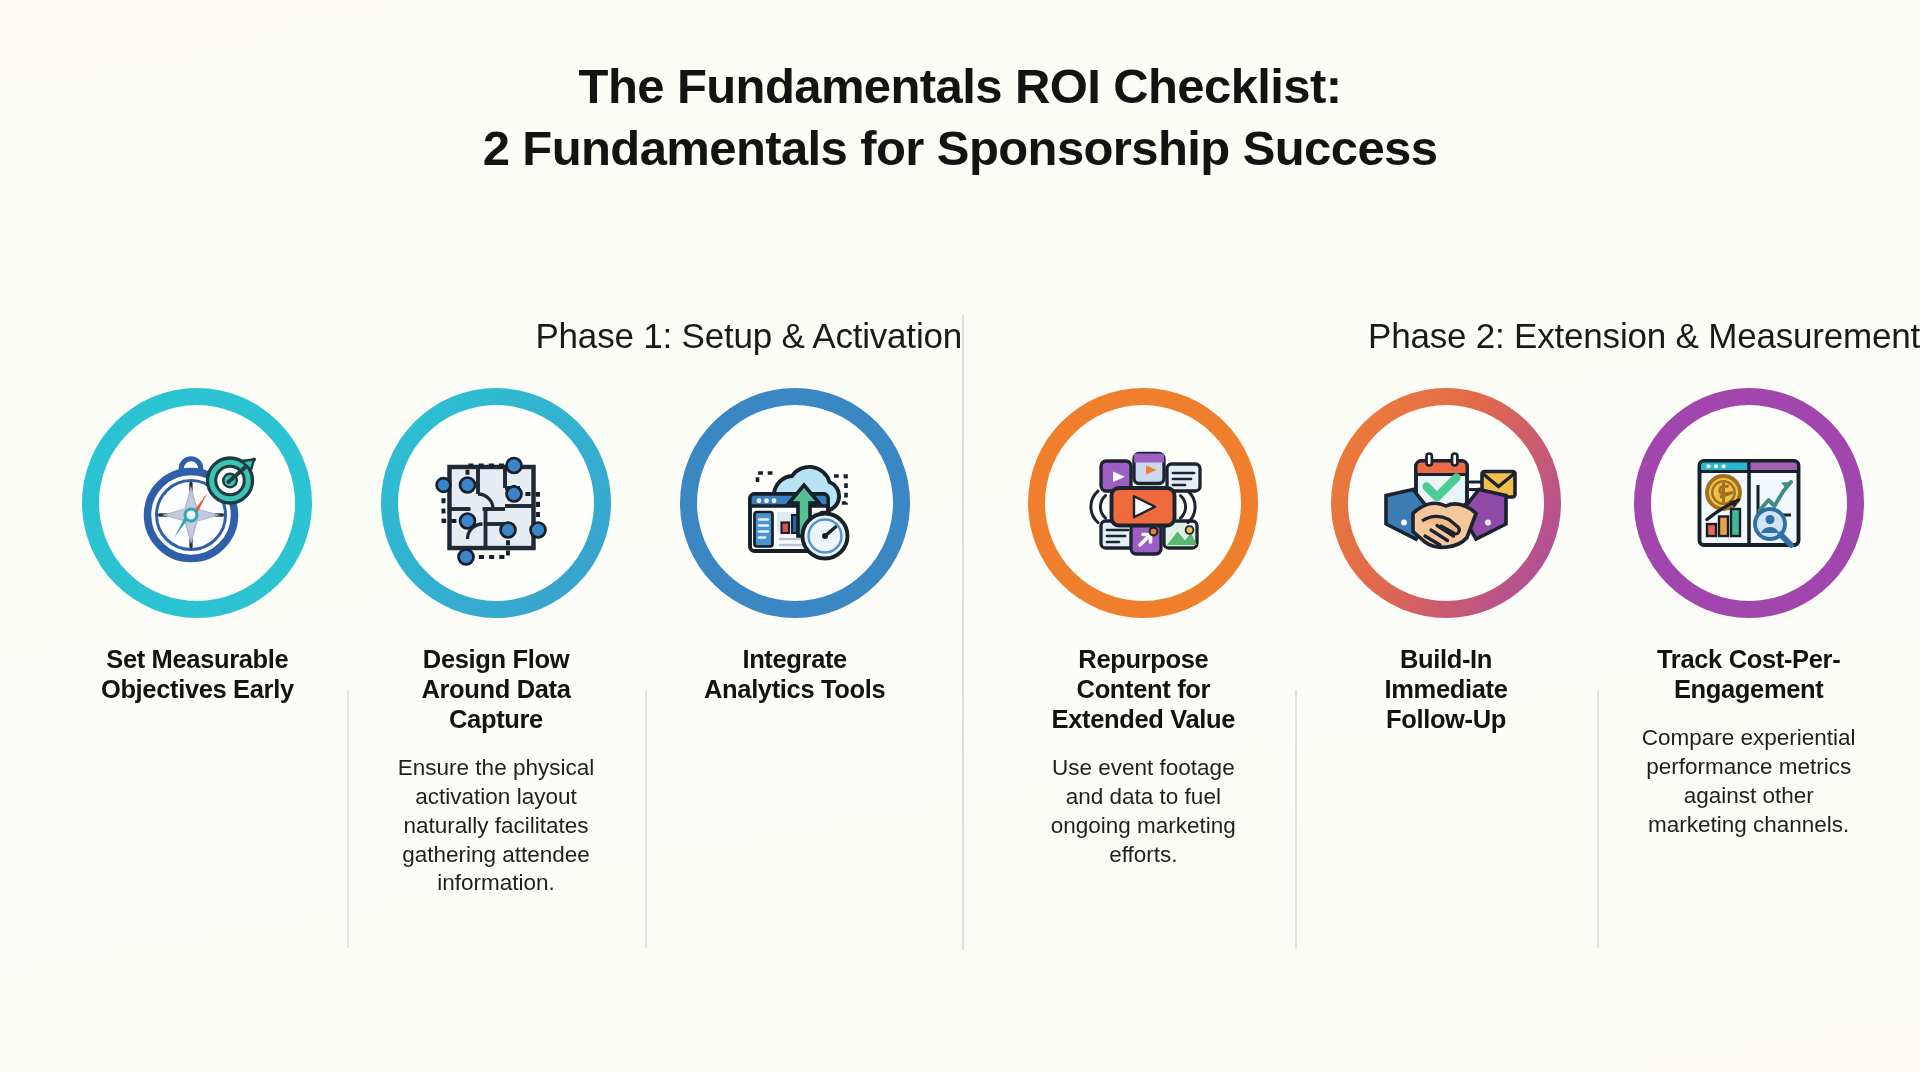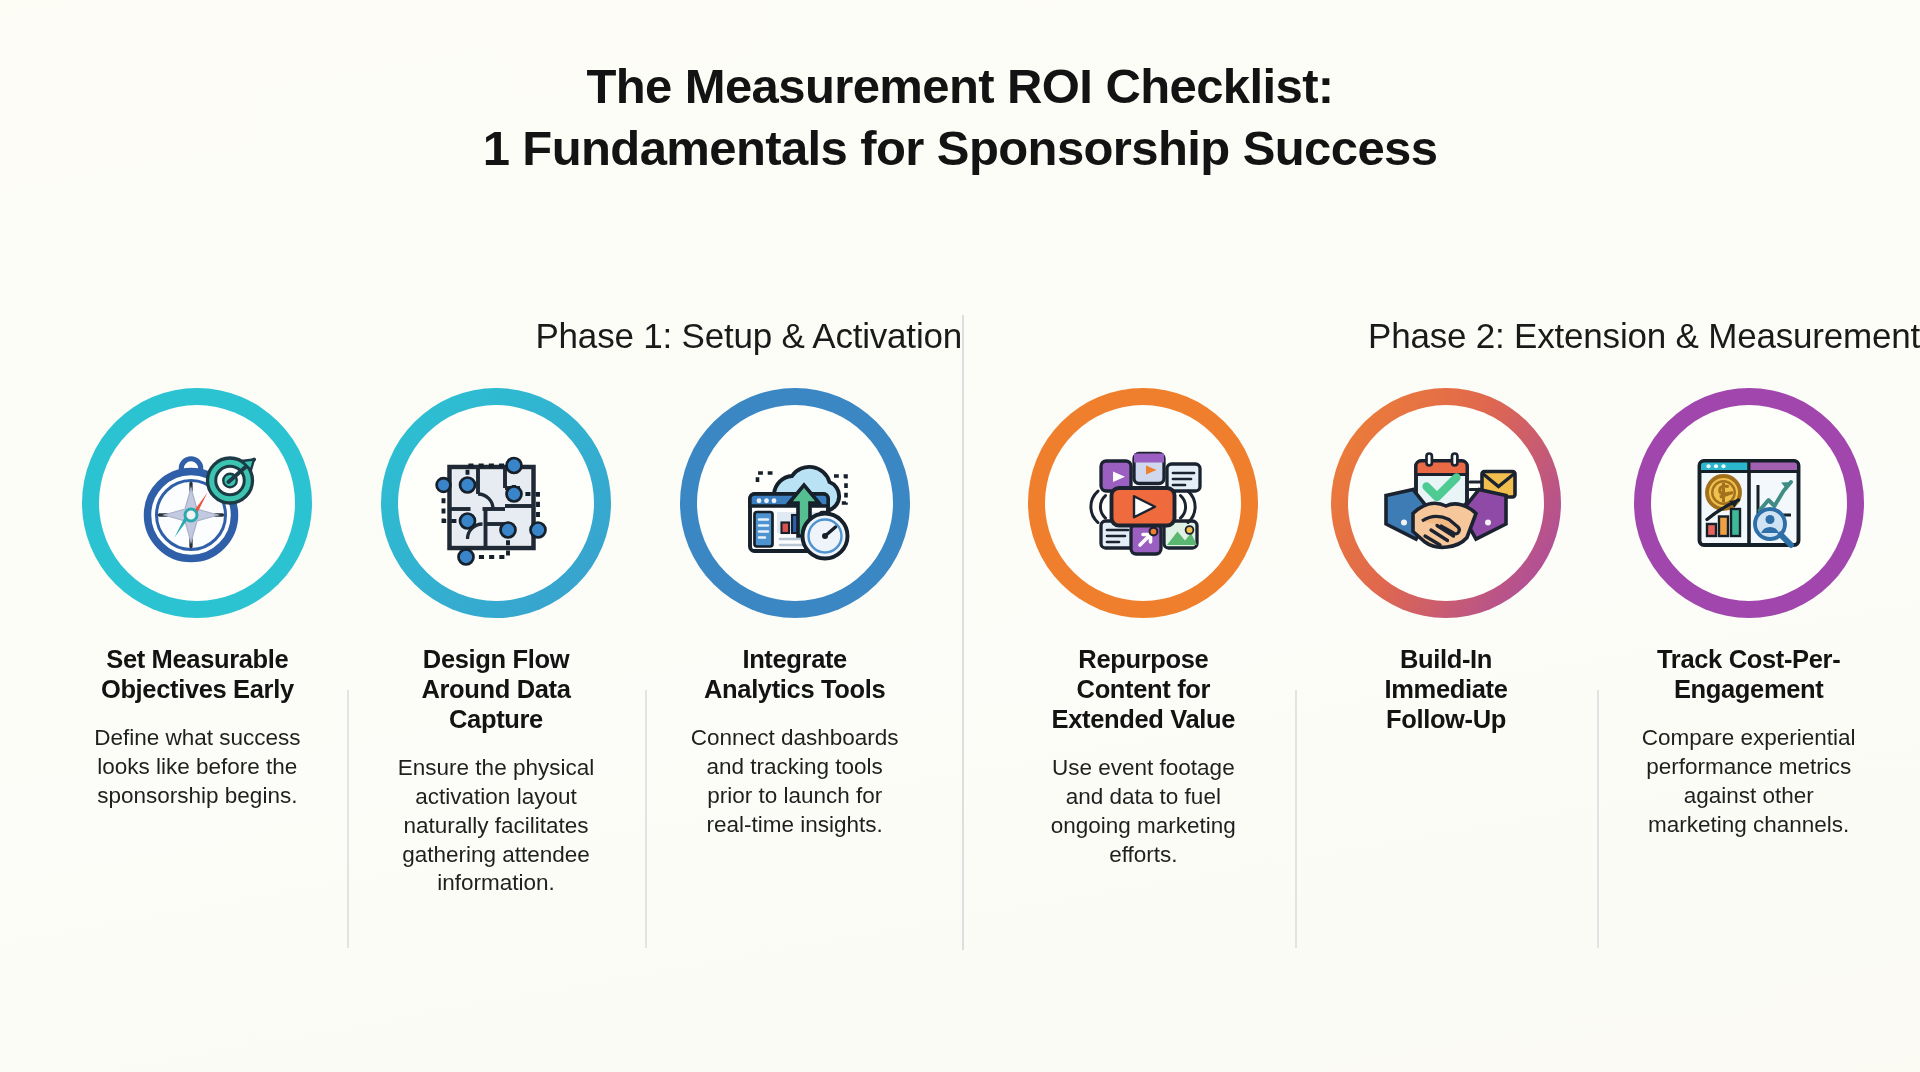--- a/index.html
+++ b/index.html
@@ -141,22 +141,22 @@
     color: #1f1f1f;
     white-space: pre-line;
   }
 </style>
 </head>
 <body>
 
 <div id="infographic">
 
   <div class="title-block">
-    <div class="title-line">The Measurement ROI Checklist:</div>
-    <div class="title-line">1 Fundamentals for Sponsorship Success</div>
+    <div class="title-line">The Fundamentals ROI Checklist:</div>
+    <div class="title-line">2 Fundamentals for Sponsorship Success</div>
   </div>
 
   <div class="phases-head">
     <div class="phase-head-cell left">
       <div class="phase-title">Phase 1: Setup &amp; Activation</div>
     </div>
     <div class="phase-head-cell right">
       <div class="phase-title">Phase 2: Extension &amp; Measurement</div>
     </div>
   </div>
@@ -187,23 +187,20 @@
             <circle cx="46" cy="58" r="4" fill="#f3f3f3" stroke="#2aa9ae" stroke-width="2"></circle>
             <circle cx="72" cy="35" r="15" fill="#3bc4b0" stroke="#1d3b45" stroke-width="2.2"></circle>
             <circle cx="72" cy="35" r="9.5" fill="#fdfdfd" stroke="#1d3b45" stroke-width="2"></circle>
             <circle cx="72" cy="35" r="4.5" fill="#3bc4b0" stroke="#1d3b45" stroke-width="1.6"></circle>
             <line x1="71" y1="36" x2="88" y2="21" stroke="#1d3b45" stroke-width="2.6" stroke-linecap="round"></line>
             <path d="M88 21 L80 22 L86 28 Z" fill="#3bc4b0" stroke="#1d3b45" stroke-width="1.6"></path>
           </svg>
         </div>
         <div class="card-title">Set Measurable
 Objectives Early</div>
-        <div class="card-desc">Define what success
-looks like before the
-sponsorship begins.</div>
       </div>
 
       <div class="card">
         <div class="icon-ring" style="background:linear-gradient(135deg,#2bc3d2 0%,#3a9fce 100%);">
           <div class="ring-inner"></div>
           <svg viewBox="0 0 100 100">
             <rect x="21" y="28" width="52" height="50" fill="#dde5ef" opacity="0.75"></rect>
             <rect x="19" y="26" width="56" height="54" fill="none" stroke="#1f2a36" stroke-width="3"></rect>
             <g stroke="#1f2a36" stroke-width="2.6" fill="none">
               <line x1="38" y1="26" x2="38" y2="44"></line>
@@ -281,24 +278,20 @@
             <path d="M52 72 L52 50 L46 50 L56 38 L66 50 L60 50 L60 72 Z" fill="#56bf92" stroke="#15202b" stroke-width="2.4"></path>
             <rect x="67" y="56" width="6" height="4" rx="1" fill="#4c93cf" stroke="#15202b" stroke-width="1.8"></rect>
             <circle cx="70" cy="72" r="15" fill="#eef4f9" stroke="#15202b" stroke-width="2.6"></circle>
             <circle cx="70" cy="72" r="11" fill="none" stroke="#4c93cf" stroke-width="1.6"></circle>
             <line x1="70" y1="72" x2="77" y2="66" stroke="#15202b" stroke-width="2.2" stroke-linecap="round"></line>
             <circle cx="70" cy="72" r="2" fill="#15202b"></circle>
           </svg>
         </div>
         <div class="card-title">Integrate
 Analytics Tools</div>
-        <div class="card-desc">Connect dashboards
-and tracking tools
-prior to launch for
-real-time insights.</div>
       </div>
     </div>
 
     <div class="group right">
 
       <div class="card">
         <div class="icon-ring" style="background:#ef7f2c;">
           <div class="ring-inner"></div>
           <svg viewBox="0 0 100 100">
             <rect x="22" y="22" width="20" height="20" rx="3.5" fill="#9a5fc0" stroke="#1b2330" stroke-width="2.2"></rect>

